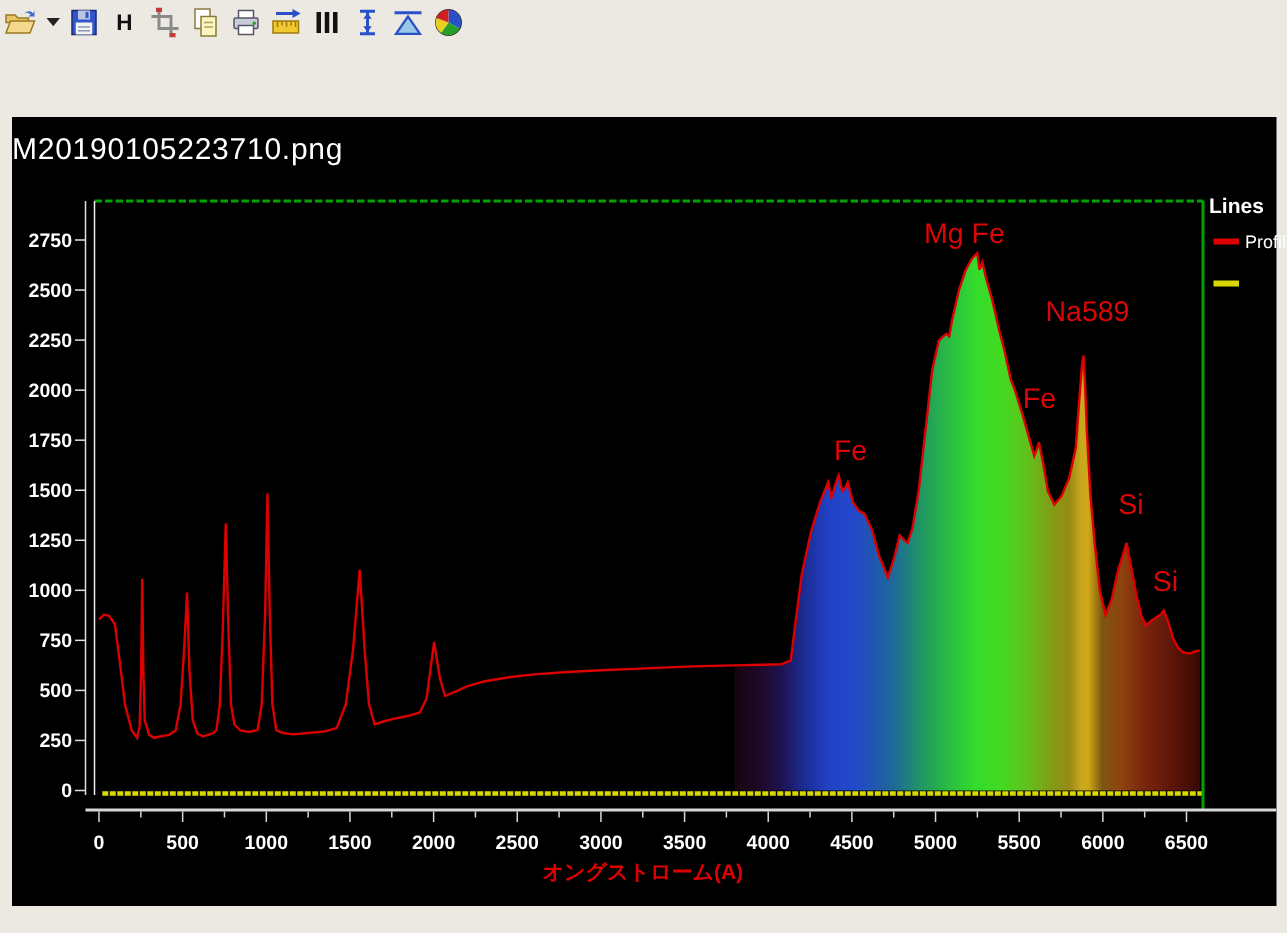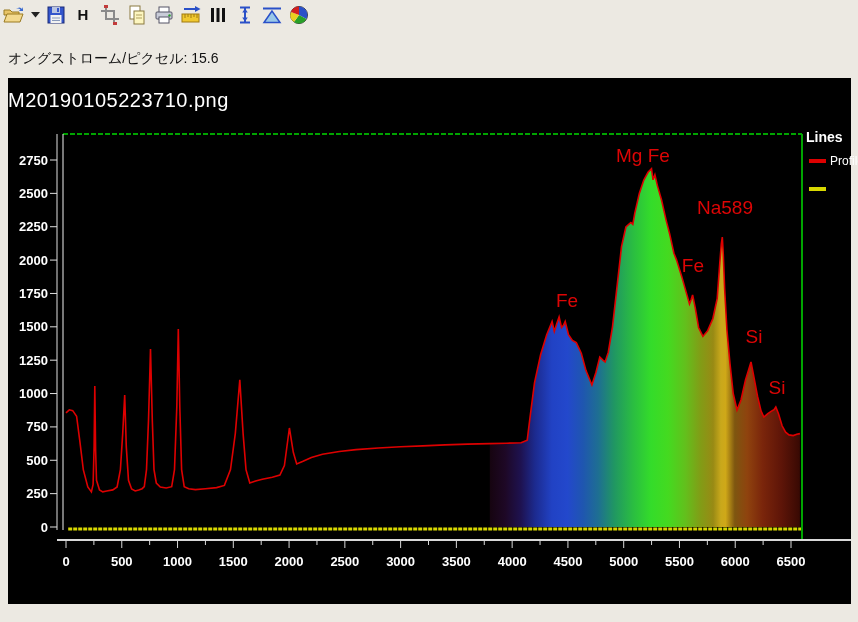--- a/index.html
+++ b/index.html
@@ -117,24 +117,20 @@
       <svg width="20" height="20" viewBox="0 0 20 20">
         <circle cx="10" cy="10" r="8.5" fill="#ffffff" stroke="#333"></circle>
         <path d="M10 10 L10 1.5 A8.5 8.5 0 0 1 17.4 14 Z" fill="#2a50c8"></path>
         <path d="M10 10 L17.4 14 A8.5 8.5 0 0 1 5 17 Z" fill="#28a028"></path>
         <path d="M10 10 L5 17 A8.5 8.5 0 0 1 2 7 Z" fill="#e8d020"></path>
         <path d="M10 10 L2 7 A8.5 8.5 0 0 1 10 1.5 Z" fill="#d02020"></path>
       </svg>
     </div>
   </div>
 
-  <div class="readout">
-    <span>オングストローム/ピクセル:</span>
-    <span>15.6</span>
-  </div>
 
   <div class="chart">
     <div class="chart-title">M20190105223710.png</div>
     <svg id="plot" class="plot-svg" width="843" height="526">
         <defs>
           <linearGradient id="spec" gradientUnits="userSpaceOnUse" x1="481.84615384615387" x2="791.9230769230769" y1="0" y2="0">
             <stop offset="0%" stop-color="#160410"></stop>
             <stop offset="5%" stop-color="#1e0826"></stop>
             <stop offset="10%" stop-color="#1e1250"></stop>
             <stop offset="14.499999999999998%" stop-color="#1c2a8e"></stop>
@@ -231,20 +227,21 @@
         <text x="727.2307692307693" y="488" fill="#fff" font-size="13" font-weight="bold" text-anchor="middle">6000</text>
         <line x1="783" y1="463" x2="783" y2="470" stroke="#d8d8d8"></line>
         <text x="783" y="488" fill="#fff" font-size="13" font-weight="bold" text-anchor="middle">6500</text>
         <text x="559.0307692307692" y="228.928" fill="#dd0505" font-size="19" text-anchor="middle">Fe</text>
         <text x="634.9884615384616" y="83.86290909090911" fill="#dd0505" font-size="19" text-anchor="middle">Mg Fe</text>
         <text x="716.9692307692308" y="135.9101818181818" fill="#dd0505" font-size="19" text-anchor="middle">Na589</text>
         <text x="684.9576923076924" y="193.96290909090908" fill="#dd0505" font-size="19" text-anchor="middle">Fe</text>
         <text x="745.9692307692308" y="264.96072727272724" fill="#dd0505" font-size="19" text-anchor="middle">Si</text>
         <text x="768.9461538461538" y="315.9403636363636" fill="#dd0505" font-size="19" text-anchor="middle">Si</text>
       </svg>
+    <div class="xlabel">オングストローム(A)</div>
     <div class="legend">
       <div class="legend-title">Lines</div>
       <div class="legend-row">
         <span class="legend-swatch" style="background: rgb(221, 0, 0);"></span>
         <span class="legend-label">Profile</span>
       </div>
       <div class="legend-row">
         <span class="legend-swatch" style="background: rgb(216, 216, 0);"></span>
         <span class="legend-label"></span>
       </div>

